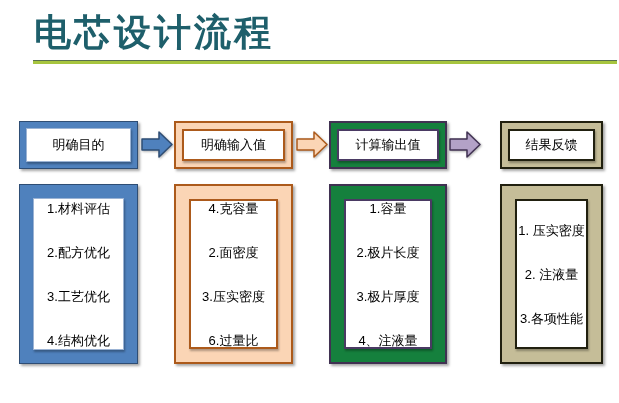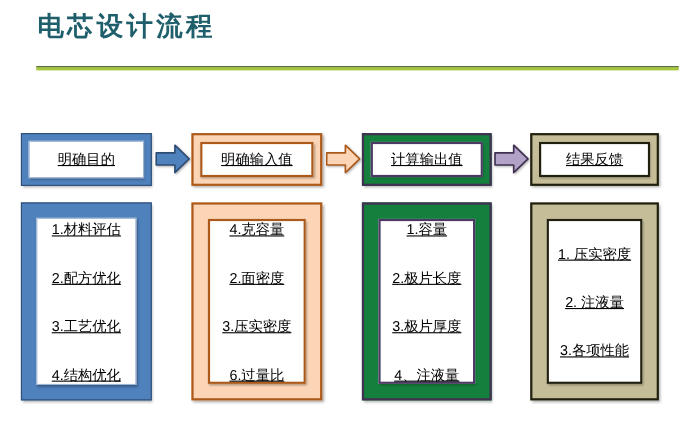--- a/index.html
+++ b/index.html
@@ -3,29 +3,29 @@
 <meta charset="utf-8">
 <style>
   html,body{margin:0;padding:0;background:#fff;}
   .stage{
     position:relative;width:619px;height:403px;background:#ffffff;
     font-family:"Liberation Sans","DejaVu Sans",sans-serif;overflow:hidden;
   }
   .title{
     position:absolute;left:34px;top:8px;margin:0;
     font-family:"DejaVu Serif","Liberation Serif",serif;
-    font-size:24px;font-weight:bold;letter-spacing:3px;color:#1E5F6B;
+    font-size:37px;font-weight:bold;letter-spacing:3px;color:#1E5F6B;
   }
   .rule{
     position:absolute;left:33px;top:60px;width:584px;height:3px;
     background:#A7C53E;border-top:1px solid #5A714E;
   }
   .col{position:absolute;top:121px;}
   .box{box-sizing:border-box;border:1px solid;}
-  .shadow{box-shadow:1.5px 2px 2.5px rgba(0,0,0,0.35);text-decoration:underline;}
+  .shadow{box-shadow:1.5px 2px 2.5px rgba(0,0,0,0.35);}
   .hdr{height:48px;padding:6px;}
   .hdr-in{
     box-sizing:border-box;height:100%;background:#fff;border:1px solid;
     display:flex;align-items:center;justify-content:center;
     font-size:13px;color:#000;box-shadow:1px 1.5px 2px rgba(0,0,0,0.30);
   }
   .body{height:180px;margin-top:15px;padding:13px;}
   .body-in{
     box-sizing:border-box;height:100%;background:#fff;border:1px solid;
     display:flex;flex-direction:column;align-items:center;justify-content:center;
@@ -99,21 +99,21 @@
         <span>3.极片厚度</span>
         <span>4、注液量</span>
       </div>
     </div>
   </div>
 
   <svg class="arrow" style="left:449px;" width="32" height="27" viewBox="0 0 32 27">
     <polygon points="1,8 18,8 18,1 31,13.5 18,26 18,19 1,19" fill="#B3A2C7" stroke="#403152" stroke-width="1.5" stroke-linejoin="round"></polygon>
   </svg>
 
-  <div class="col" style="left:482px;width:117px;">
+  <div class="col" style="left:500px;width:103px;">
     <div class="box shadow hdr f4">
       <div class="hdr-in i4">结果反馈</div>
     </div>
     <div class="box shadow body f4">
       <div class="body-in i4">
         <span>1. 压实密度</span>
         <span>2. 注液量</span>
         <span>3.各项性能</span>
       </div>
     </div>

